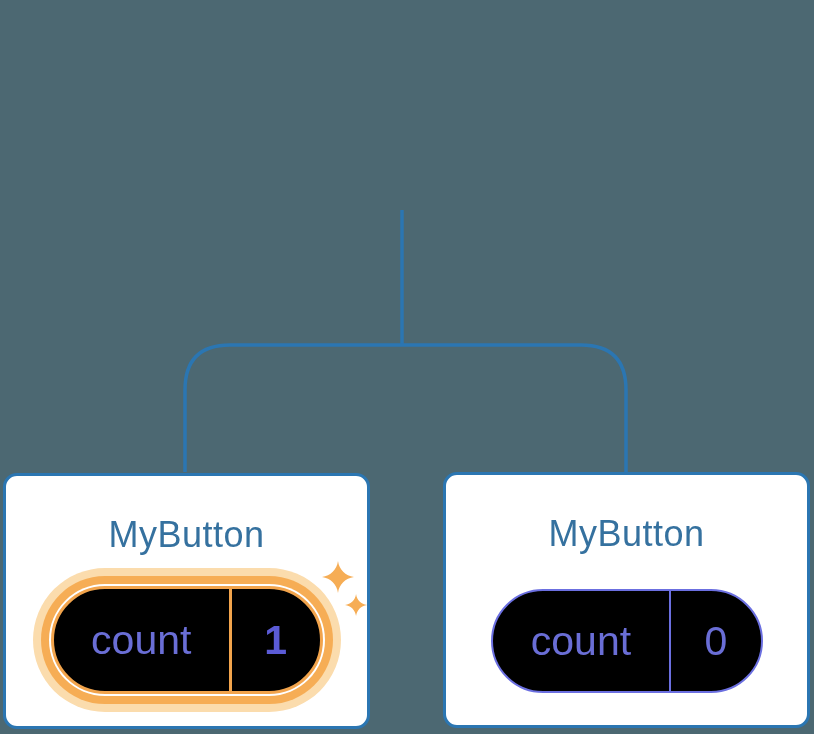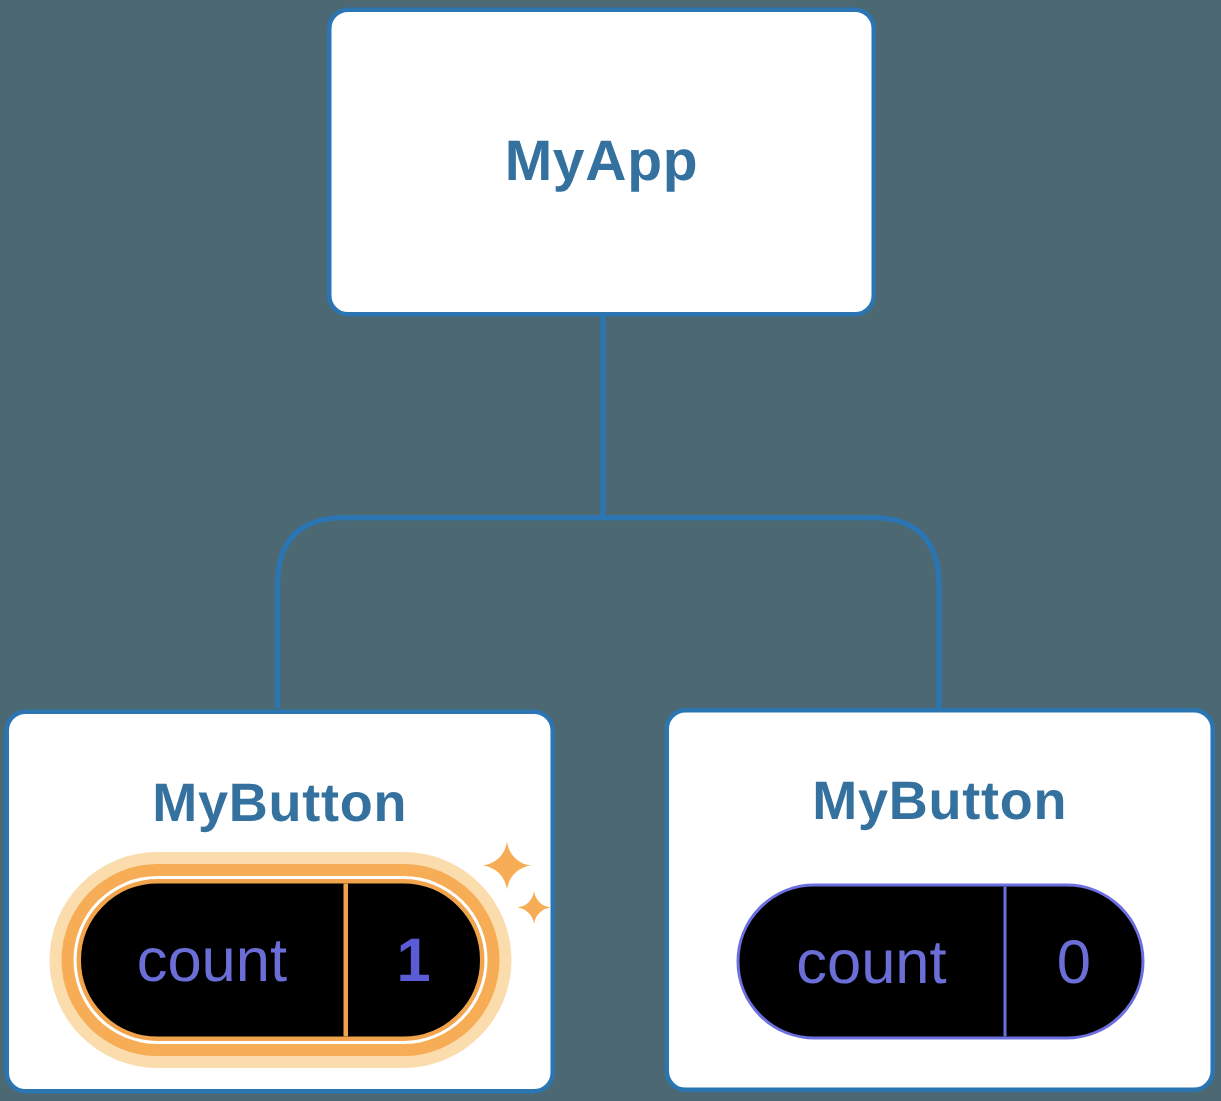--- a/index.html
+++ b/index.html
@@ -24,21 +24,21 @@
   }
   .root-label{
     font-size:38px;font-weight:bold;color:#35719f;letter-spacing:.5px;
   }
   .child-node{width:367px;height:256px;}
   .child-left{left:3px;top:473px;}
   .child-right{left:443px;top:472px;}
   .child-title{
     position:absolute;top:38px;left:0;width:100%;
     text-align:center;
-    font-size:36px;font-weight:bold;color:#35719f;letter-spacing:.5px;
+    font-size:36px;font-weight:normal;color:#35719f;letter-spacing:.5px;
   }
   .pill{
     position:absolute;left:50%;transform:translateX(-50%);
     display:flex;align-items:stretch;
     box-sizing:border-box;
     background:#000000;
     border-radius:70px;
   }
   .pill-default{
     top:114px;width:272px;height:104px;
@@ -70,23 +70,20 @@
 </head>
 <body>
 
 <div class="canvas">
 
   <svg class="connectors" viewBox="0 0 814 734" xmlns="http://www.w3.org/2000/svg">
     <path d="M402 210 L402 346" stroke="#2b76b2" stroke-width="3.5" fill="none"></path>
     <path d="M185 472 L185 390 Q185 345 230 345 L581 345 Q626 345 626 390 L626 472" stroke="#2b76b2" stroke-width="3.5" fill="none"></path>
   </svg>
 
-  <div class="node root-node">
-    <span class="root-label">MyApp</span>
-  </div>
 
   <div class="node child-node child-left">
     <div class="child-title">MyButton</div>
     <div class="pill pill-highlight">
       <span class="pill-key">count</span>
       <span class="pill-val">1</span>
     </div>
     <svg class="sparkles" viewBox="0 0 84 84" xmlns="http://www.w3.org/2000/svg">
       <g fill="#f6ad55">
         <path transform="translate(18,12) scale(1.3333)" d="M12 0C12.9 6.5 17.5 11.1 24 12C17.5 12.9 12.9 17.5 12 24C11.1 17.5 6.5 12.9 0 12C6.5 11.1 11.1 6.5 12 0Z"></path>

